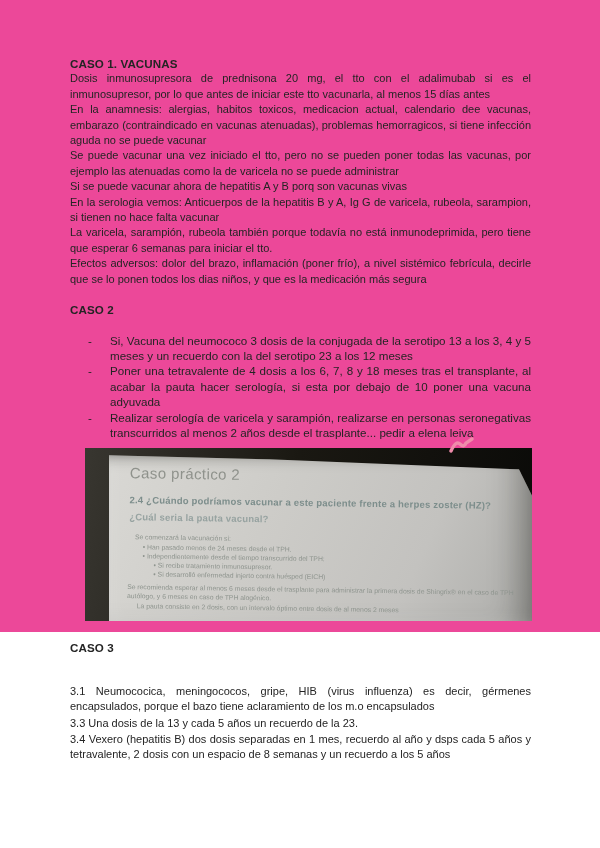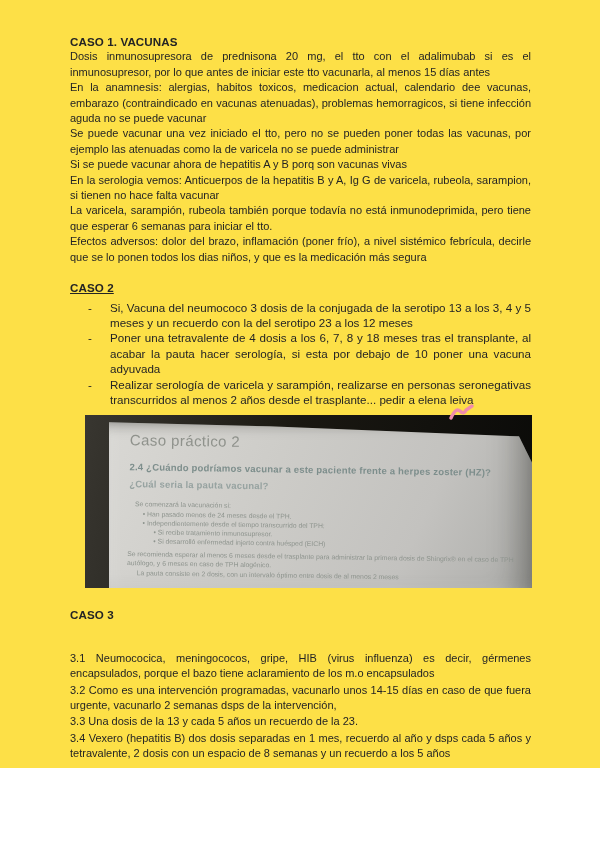--- a/index.html
+++ b/index.html
@@ -4,34 +4,34 @@
 <style>
   * { margin:0; padding:0; box-sizing:border-box; }
   html,body { background:#ffffff; }
   body {
     width:600px; height:848px;
     font-family:"Liberation Sans", sans-serif;
     color:#242424;
     overflow:hidden;
   }
   .page {
-    width:600px; height:768px;
-    background:#fde047;
-    padding:34px 69px 0 70px;
+    width:600px; height:632px;
+    background:#ec4899;
+    padding:56px 69px 0 70px;
     position:relative;
   }
   .heading {
     font-size:11.6px; font-weight:bold; line-height:15.4px;
     letter-spacing:.1px;
   }
   .para {
     font-size:11px; line-height:15.4px;
     text-align:justify;
   }
-  .h-caso2 { margin-top:15px; margin-bottom:4px;text-decoration:underline; }
+  .h-caso2 { margin-top:15px; margin-bottom:15px; }
   .h-caso3 { margin-top:19px; margin-bottom:28px; }
   .p3 { margin-bottom:1px; }
 
   .bullets { }
   .bullet-row { display:flex; font-size:11.6px; line-height:15.4px; }
   .bullet-marker { flex:0 0 22px; margin-left:18px; }
   .bullet-text { flex:1; text-align:justify; }
 
   
   .photo {
@@ -137,17 +137,16 @@
         <div class="s-note2">La pauta consiste en 2 dosis, con un intervalo óptimo entre dosis de al menos 2 meses</div>
       </div>
     </div>
     <svg class="pink-mark" width="26" height="18" viewBox="0 0 26 18" aria-hidden="true">
       <path d="M2 14 Q7 3 11 7 T17 6 L23 2" stroke="#f08cab" stroke-width="3.4" fill="none" stroke-linecap="round"></path>
     </svg>
   </figure>
 
   <h2 class="heading h-caso3">CASO 3</h2>
   <p class="para p3">3.1 Neumococica, meningococos, gripe, HIB (virus influenza) es decir, gérmenes encapsulados, porque el bazo tiene aclaramiento de los m.o encapsulados</p>
-  <p class="para p3">3.2 Como es una intervención programadas, vacunarlo unos 14-15 días en caso de que fuera urgente, vacunarlo 2 semanas dsps de la intervención,</p>
   <p class="para p3">3.3 Una dosis de la 13 y cada 5 años un recuerdo de la 23.</p>
   <p class="para p3">3.4 Vexero (hepatitis B) dos dosis separadas en 1 mes, recuerdo al año y dsps cada 5 años y tetravalente, 2 dosis con un espacio de 8 semanas y un recuerdo a los 5 años</p>
 
 </div>
 
 </body></html>

